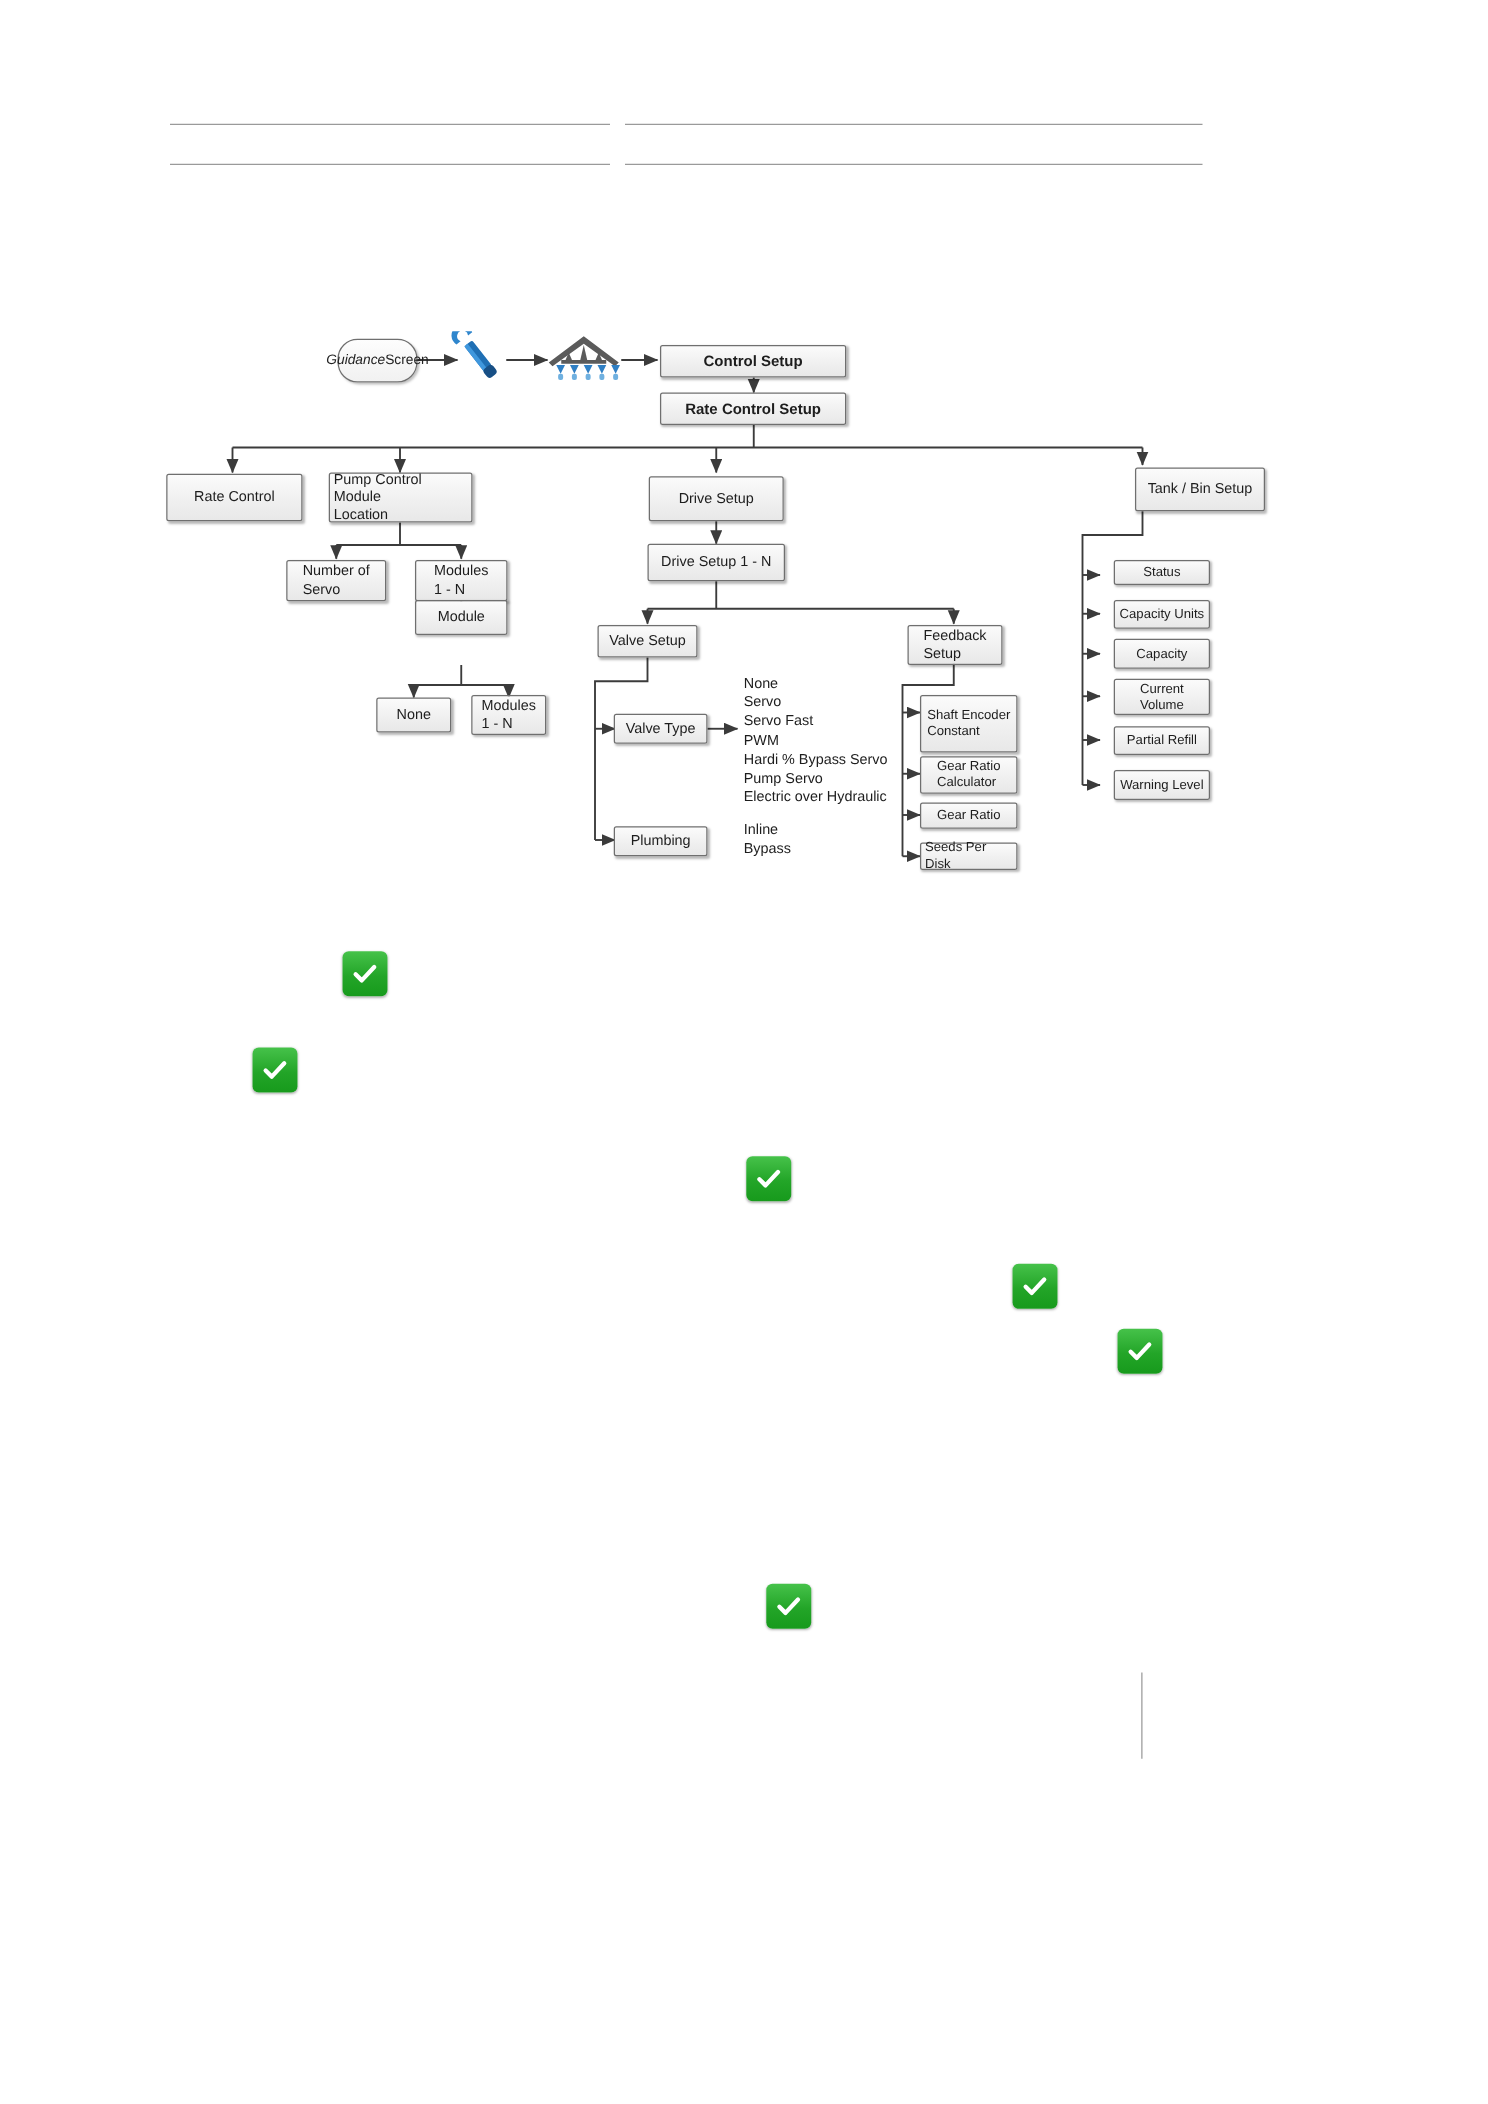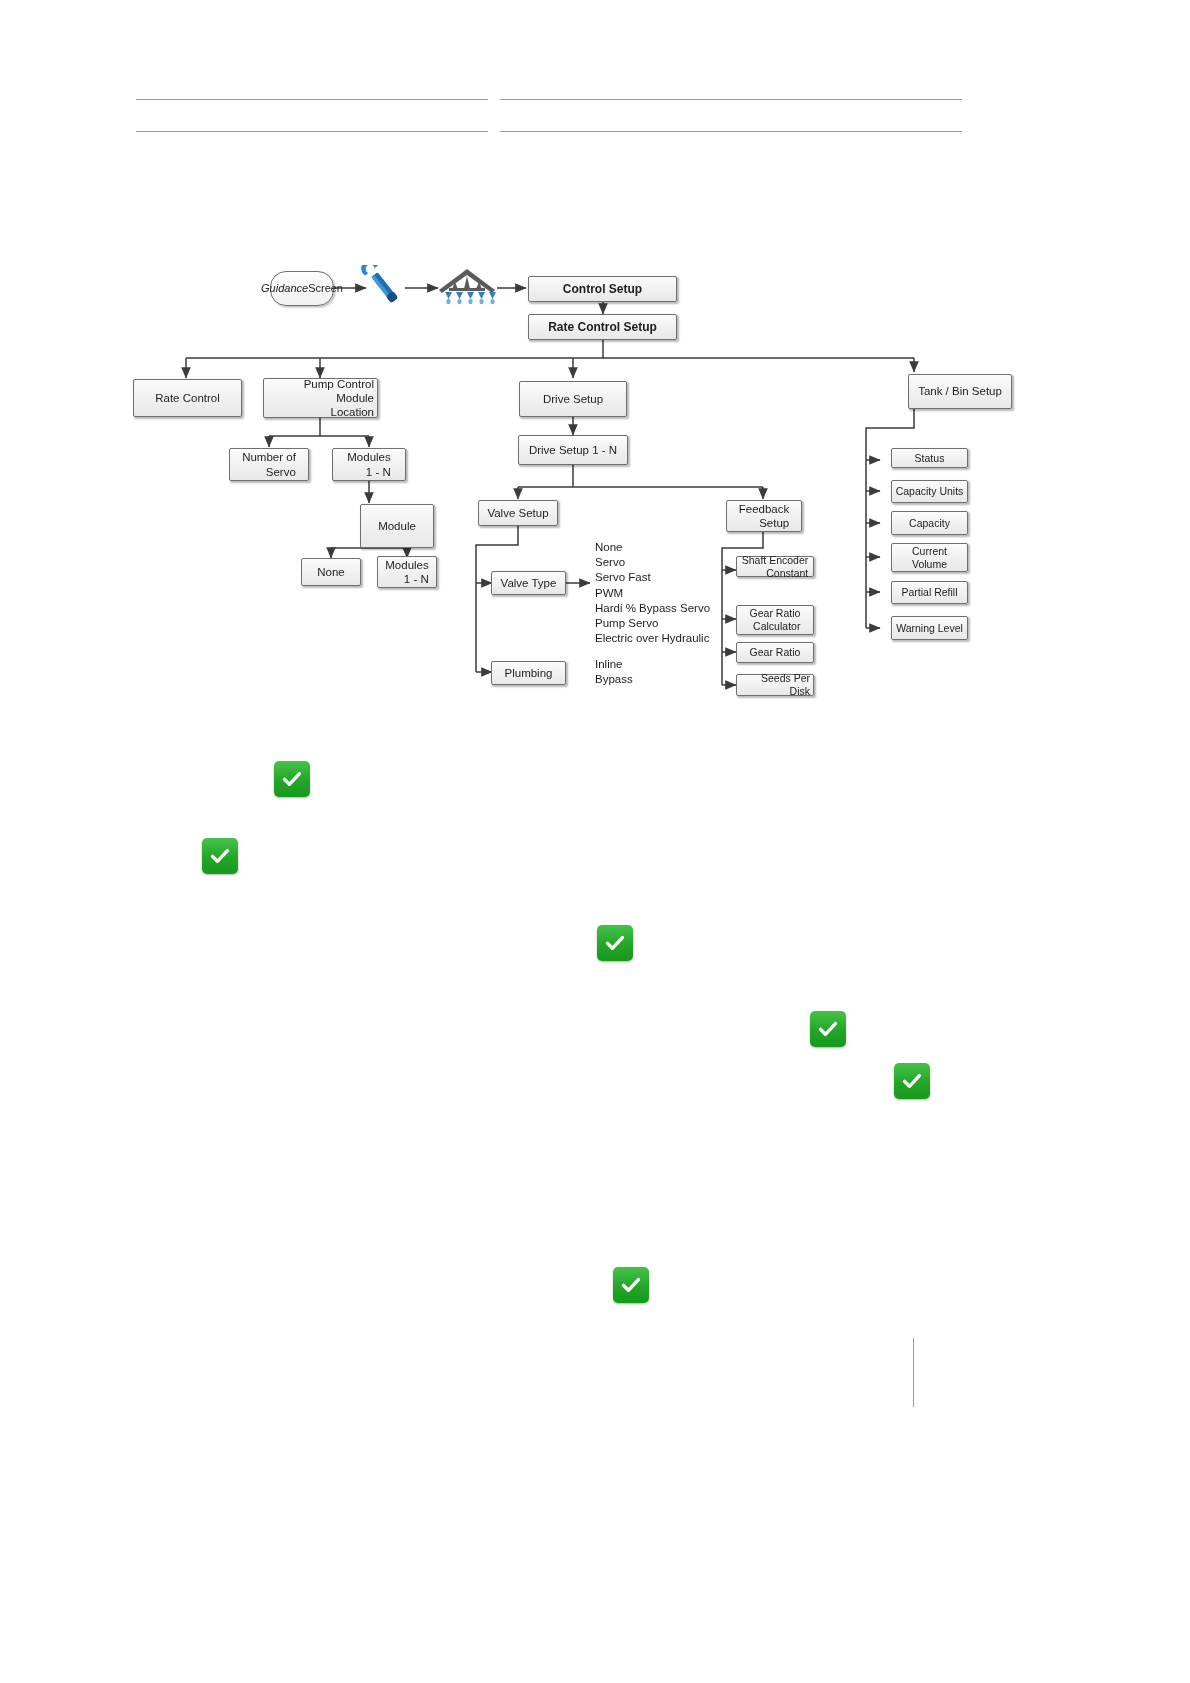--- a/index.html
+++ b/index.html
@@ -29,21 +29,21 @@
 
   
   .node{
     position:absolute;
     box-sizing:border-box;
     border:1px solid #6f6f6f;
     border-radius:2px;
     background:linear-gradient(to bottom,#fbfbfb 0%,#f0f0f0 55%,#e8e8e8 100%);
     box-shadow:1.5px 1.5px 2px rgba(0,0,0,.28);
     display:flex;align-items:center;justify-content:center;
-    text-align:right;
+    text-align:left;
     font-size:11.5px;
     line-height:1.22;
     color:#1d1d1d;
     padding:2px 3px;
   }
   .node.bold{font-weight:bold;font-size:12px;}
   .node.small{font-size:10.5px;}
 
   
   #node-guidance{
@@ -235,21 +235,21 @@
     <div class="node bold" style="left:528px;top:314px;width:149px;height:26px;">Rate Control Setup</div>
 
     <div class="node" style="left:133px;top:379px;width:109px;height:38px;">Rate Control</div>
 
     <div class="node" style="left:263px;top:378px;width:115px;height:40px;white-space:pre-line;">Pump Control Module
 Location</div>
     <div class="node" style="left:229px;top:448px;width:80px;height:33px;white-space:pre-line;">Number of
 Servo</div>
     <div class="node" style="left:332px;top:448px;width:74px;height:33px;white-space:pre-line;">Modules
 1 - N</div>
-    <div class="node" style="left:332px;top:504px;width:74px;height:44px;margin-left:28px;">Module</div>
+    <div class="node" style="left:332px;top:480px;width:74px;height:28px;">Module</div>
     <div class="node" style="left:301px;top:558px;width:60px;height:28px;">None</div>
     <div class="node" style="left:377px;top:556px;width:60px;height:32px;white-space:pre-line;">Modules
 1 - N</div>
 
     <div class="node" style="left:519px;top:381px;width:108px;height:36px;">Drive Setup</div>
     <div class="node" style="left:518px;top:435px;width:110px;height:30px;">Drive Setup 1 - N</div>
 
     <div class="node" style="left:478px;top:500px;width:80px;height:26px;">Valve Setup</div>
     <div class="node" style="left:491px;top:571px;width:75px;height:24px;">Valve Type</div>
     <div class="node" style="left:491px;top:661px;width:75px;height:24px;">Plumbing</div>
@@ -259,21 +259,21 @@
 Servo Fast
 PWM
 Hardi % Bypass Servo
 Pump Servo
 Electric over Hydraulic</div>
     <div class="optlist" style="left:595px;top:657px;">Inline
 Bypass</div>
 
     <div class="node" style="left:726px;top:500px;width:76px;height:32px;white-space:pre-line;">Feedback
 Setup</div>
-    <div class="node small" style="left:736px;top:556px;width:78px;height:21px;white-space:pre-line;">Shaft Encoder
+    <div class="node small" style="left:736px;top:556px;width:78px;height:46px;white-space:pre-line;">Shaft Encoder
 Constant</div>
     <div class="node small" style="left:736px;top:605px;width:78px;height:30px;white-space:pre-line;">Gear Ratio
 Calculator</div>
     <div class="node small" style="left:736px;top:642px;width:78px;height:21px;">Gear Ratio</div>
     <div class="node small" style="left:736px;top:674px;width:78px;height:22px;">Seeds Per Disk</div>
 
     <div class="node" style="left:908px;top:374px;width:104px;height:35px;">Tank / Bin Setup</div>
     <div class="node small" style="left:891px;top:448px;width:77px;height:20px;">Status</div>
     <div class="node small" style="left:891px;top:480px;width:77px;height:23px;">Capacity Units</div>
     <div class="node small" style="left:891px;top:511px;width:77px;height:24px;">Capacity</div>

